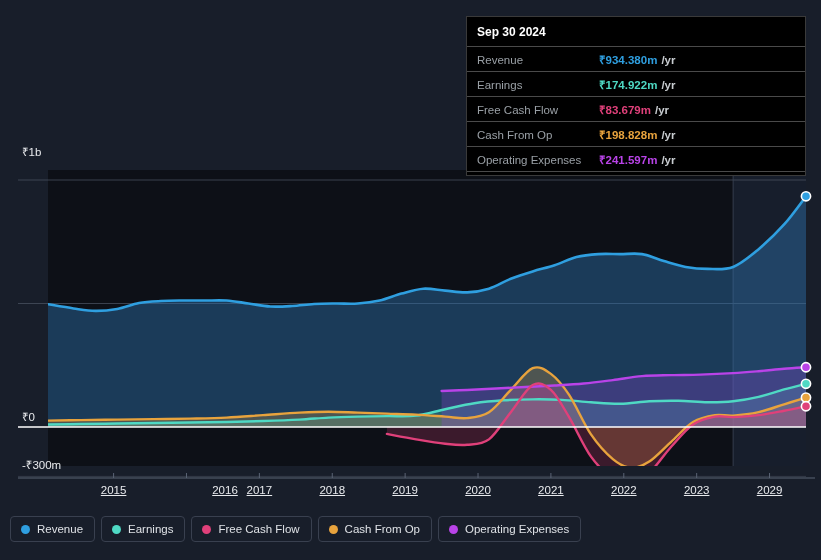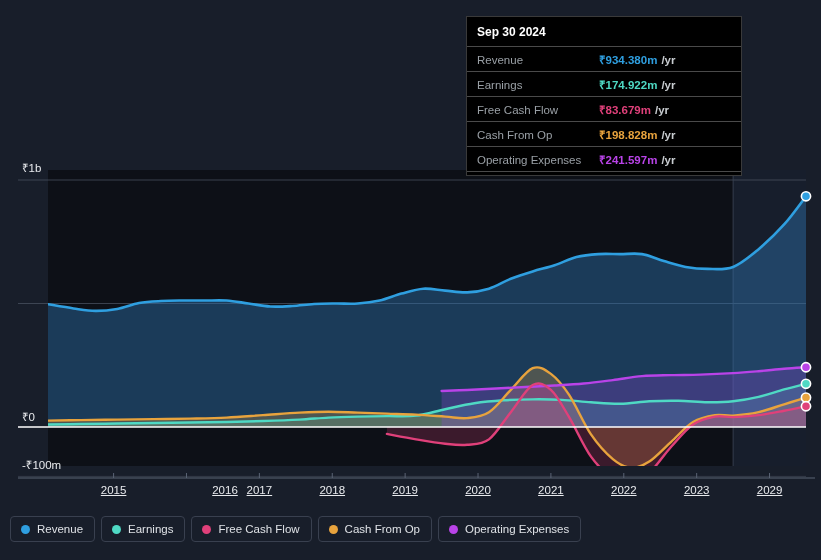--- a/index.html
+++ b/index.html
@@ -28,21 +28,21 @@
     text-align: center;
     white-space: nowrap;
     transform: translateX(-50%);
     text-decoration: underline;
   }
 
   
   #tooltip {
     position: absolute;
     left: 466px; top: 16px;
-    width: 276px;
+    width: 340px;
     background: #000000;
     border: 1px solid #3a3a3a;
     padding: 0;
   }
   #tooltip .tt-date {
     color: #ffffff;
     font-size: 12px;
     font-weight: bold;
     padding: 8px 10px 7px 10px;
   }
@@ -148,23 +148,23 @@
       <line x1="259.3653846153894" y1="473" x2="259.3653846153894" y2="478" stroke="#5b6475" stroke-width="1"></line>
       <line x1="332.25000000000415" y1="473" x2="332.25000000000415" y2="478" stroke="#5b6475" stroke-width="1"></line>
       <line x1="405.1346153846189" y1="473" x2="405.1346153846189" y2="478" stroke="#5b6475" stroke-width="1"></line>
       <line x1="478.0192307692336" y1="473" x2="478.0192307692336" y2="478" stroke="#5b6475" stroke-width="1"></line>
       <line x1="550.9038461538485" y1="473" x2="550.9038461538485" y2="478" stroke="#5b6475" stroke-width="1"></line>
       <line x1="623.7884615384631" y1="473" x2="623.7884615384631" y2="478" stroke="#5b6475" stroke-width="1"></line>
       <line x1="696.6730769230779" y1="473" x2="696.6730769230779" y2="478" stroke="#5b6475" stroke-width="1"></line>
       <line x1="769.5576923076926" y1="473" x2="769.5576923076926" y2="478" stroke="#5b6475" stroke-width="1"></line>
     </svg>
 
-  <div class="ylabel" style="left:22px; top:160px;">₹1b</div>
+  <div class="ylabel" style="left:22px; top:144px;">₹1b</div>
   <div class="ylabel" style="left:22px; top:409px;">₹0</div>
-  <div class="ylabel" style="left:22px; top:457px;">-₹100m</div>
+  <div class="ylabel" style="left:22px; top:457px;">-₹300m</div>
 
   <div id="xlabels">
       <div class="xlabel" style="left: 113.596px; top: 484px;">2015</div>
       <div class="xlabel" style="left: 192px; top: 484px; margin-left: 33px;">2016</div>
       <div class="xlabel" style="left: 259.365px; top: 484px;">2017</div>
       <div class="xlabel" style="left: 332.25px; top: 484px;">2018</div>
       <div class="xlabel" style="left: 405.135px; top: 484px;">2019</div>
       <div class="xlabel" style="left: 478.019px; top: 484px;">2020</div>
       <div class="xlabel" style="left: 550.904px; top: 484px;">2021</div>
       <div class="xlabel" style="left: 623.788px; top: 484px;">2022</div>

